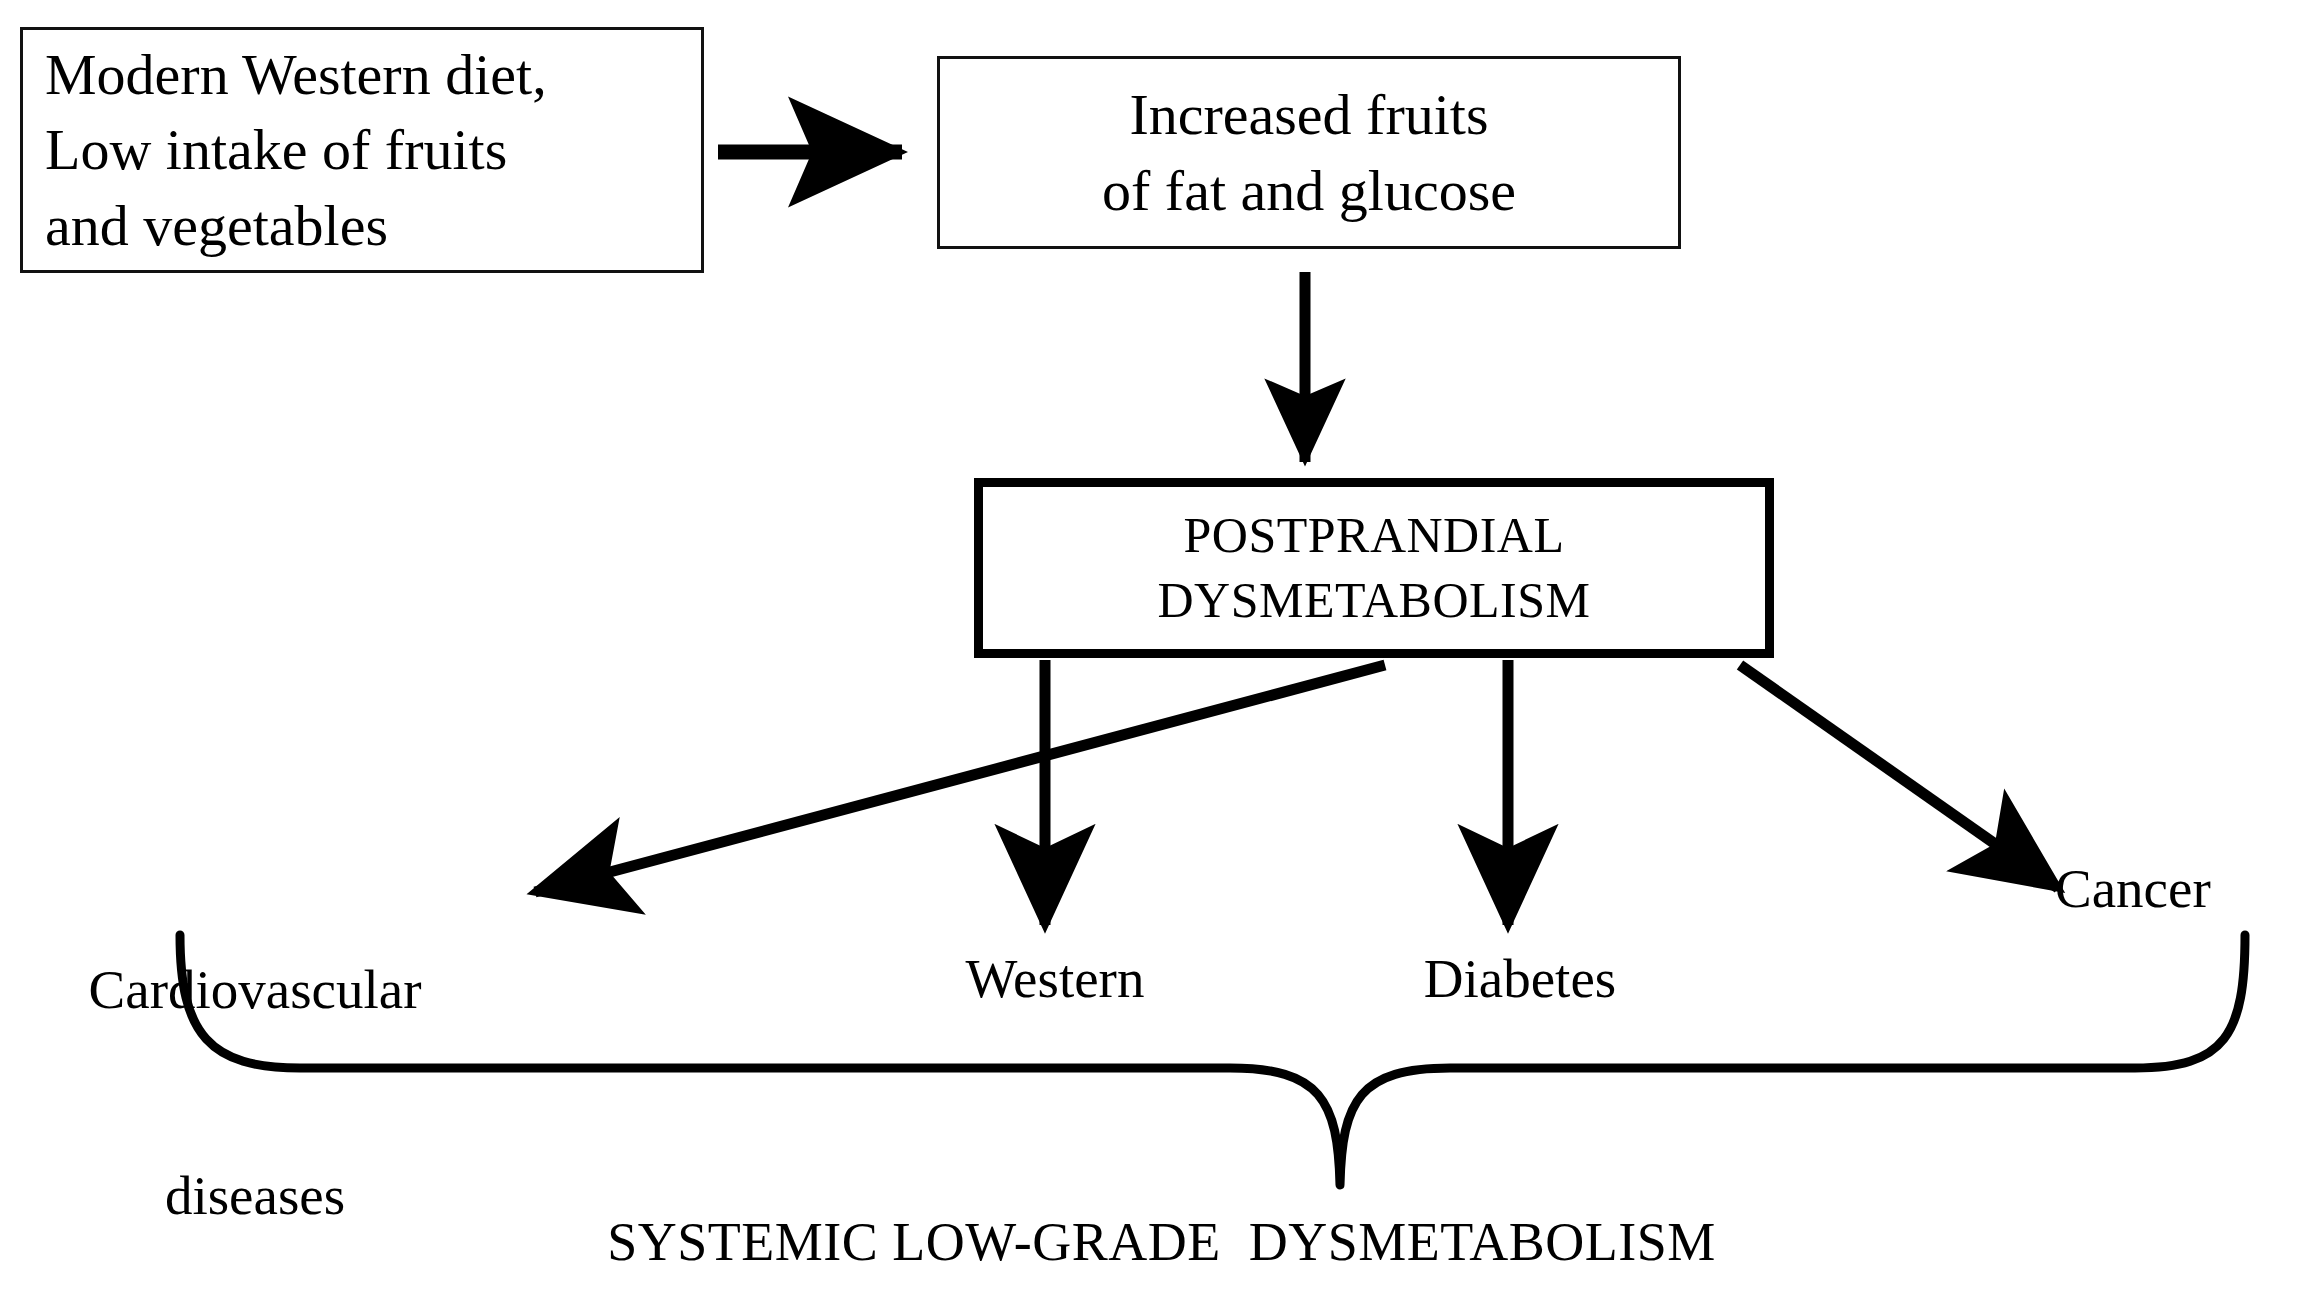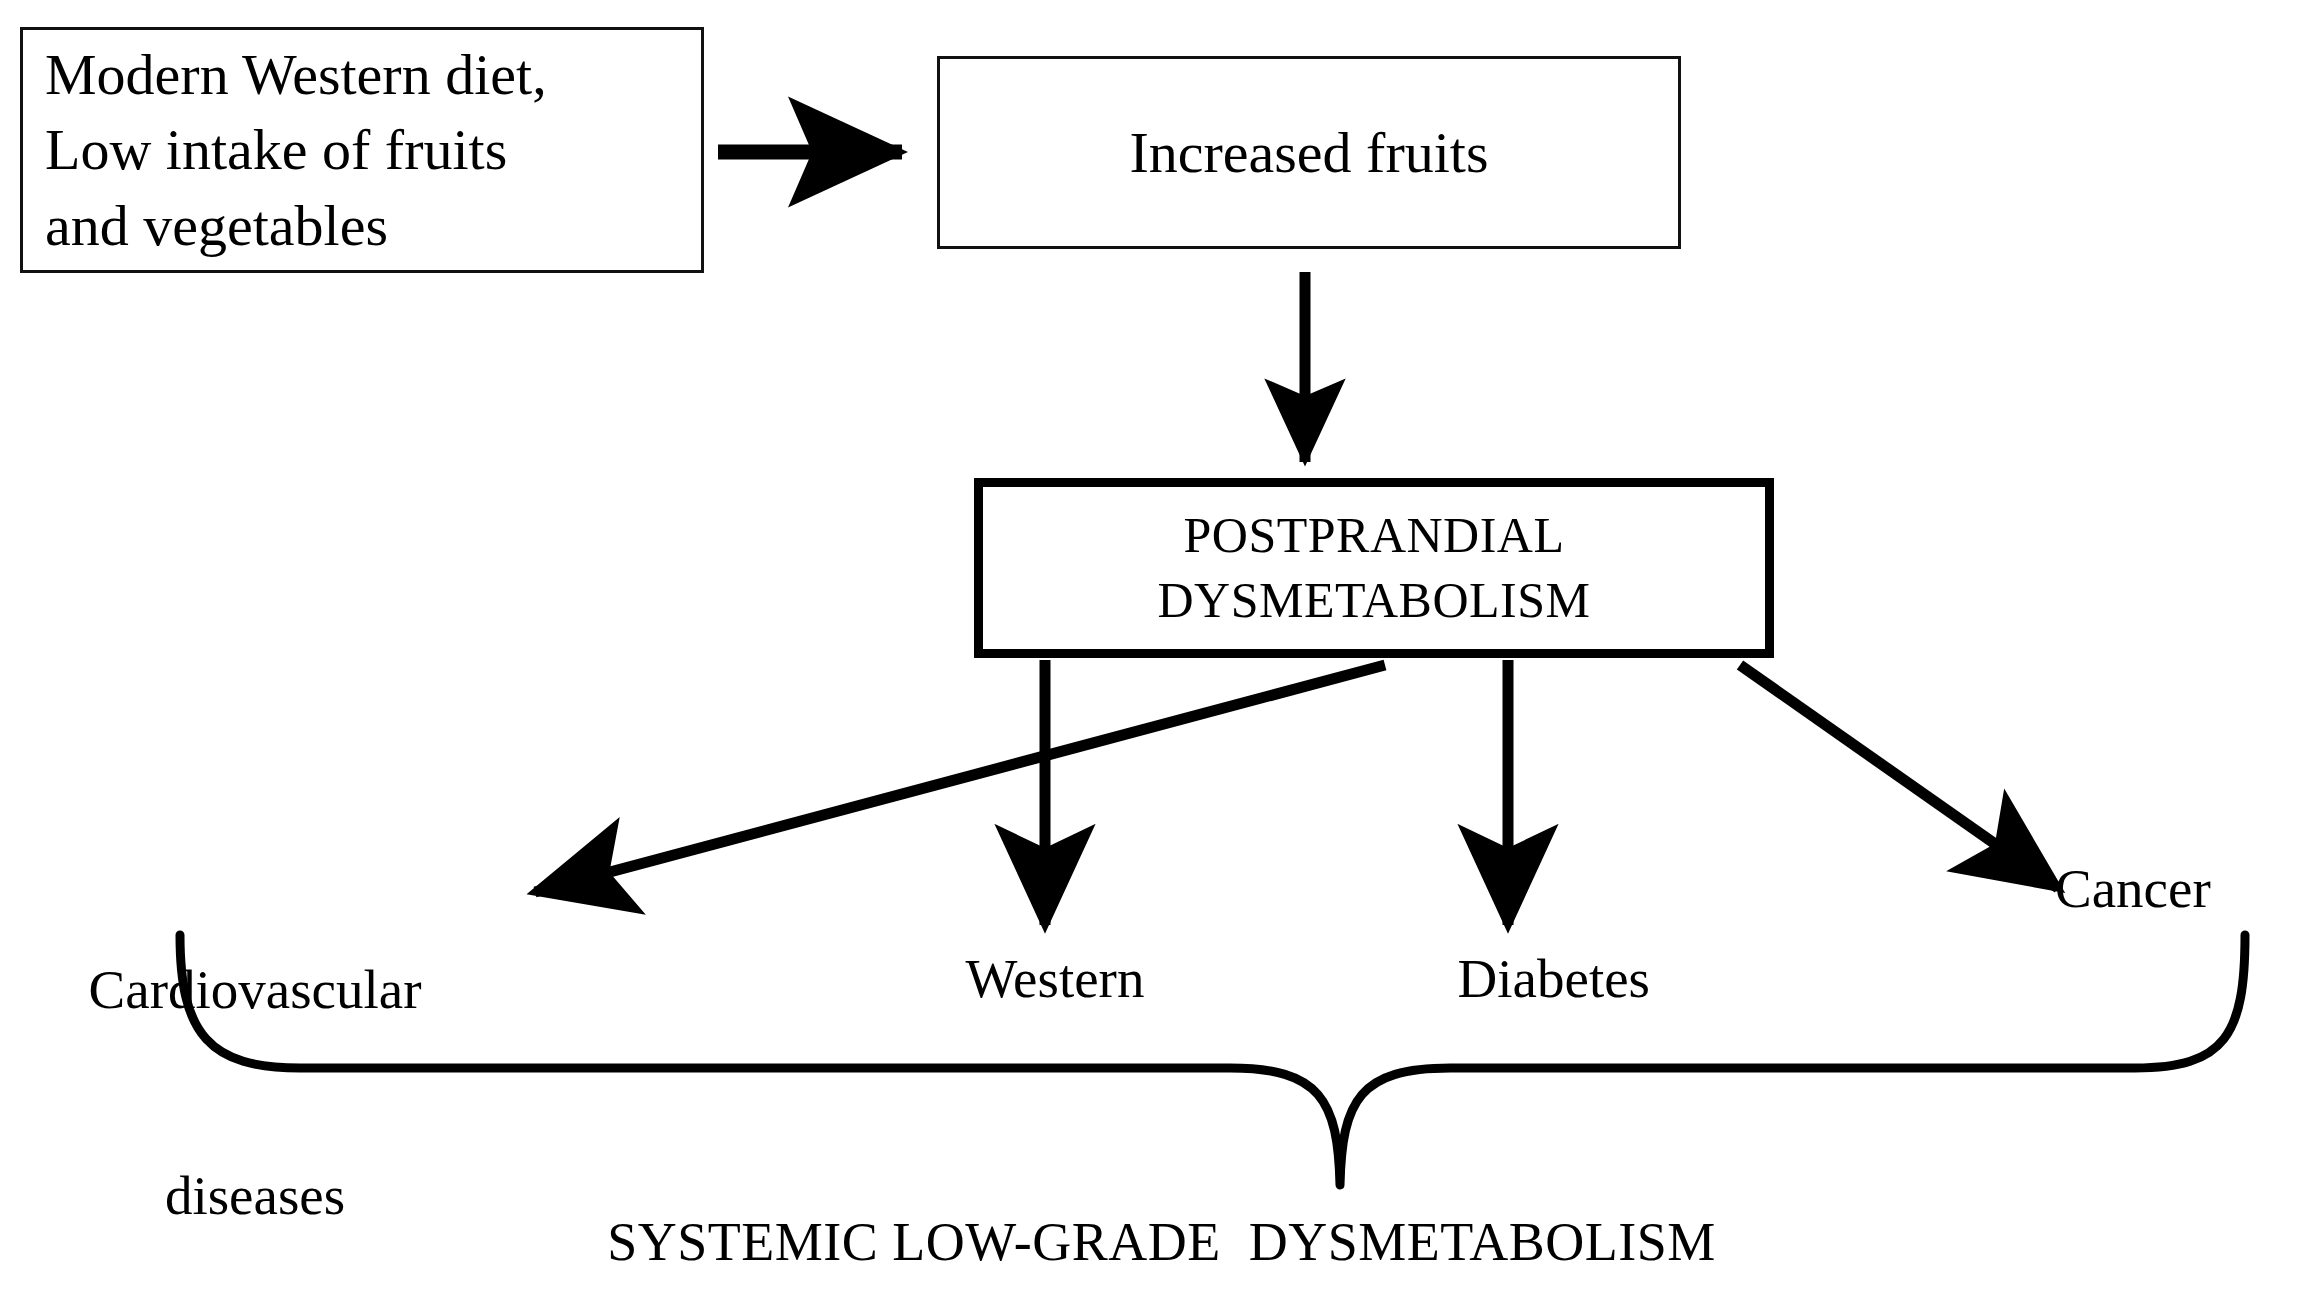--- a/index.html
+++ b/index.html
@@ -92,21 +92,21 @@
     left: 925px;
     top: 945px;
     width: 260px;
     text-align: center;
     font-size: 55px;
   }
   #label-diabetes {
     left: 1390px;
     top: 945px;
     width: 260px;
-    text-align: right;
+    text-align: center;
     font-size: 55px;
   }
   #label-cancer {
     left: 2055px;
     top: 855px;
     width: 260px;
     text-align: left;
     font-size: 55px;
   }
   #label-inflammation {
@@ -162,20 +162,21 @@
   </svg>
 
   <div class="node-box box-thin" id="box-diet">
     <span class="box-line">Modern Western diet,</span>
     <span class="box-line">Low intake of fruits</span>
     <span class="box-line">and vegetables</span>
   </div>
 
   <div class="node-box box-thin" id="box-intake">
     <span class="box-line">Increased fruits</span>
+    <span class="box-line">of fat and glucose</span>
   </div>
 
   <div class="node-box box-thick" id="box-dysmetabolism">
     <span class="box-line">POSTPRANDIAL</span>
     <span class="box-line">DYSMETABOLISM</span>
   </div>
 
   <div class="free-label" id="label-cvd">
     <span class="box-line">Cardiovascular</span>
     <span class="box-line">diseases</span>

